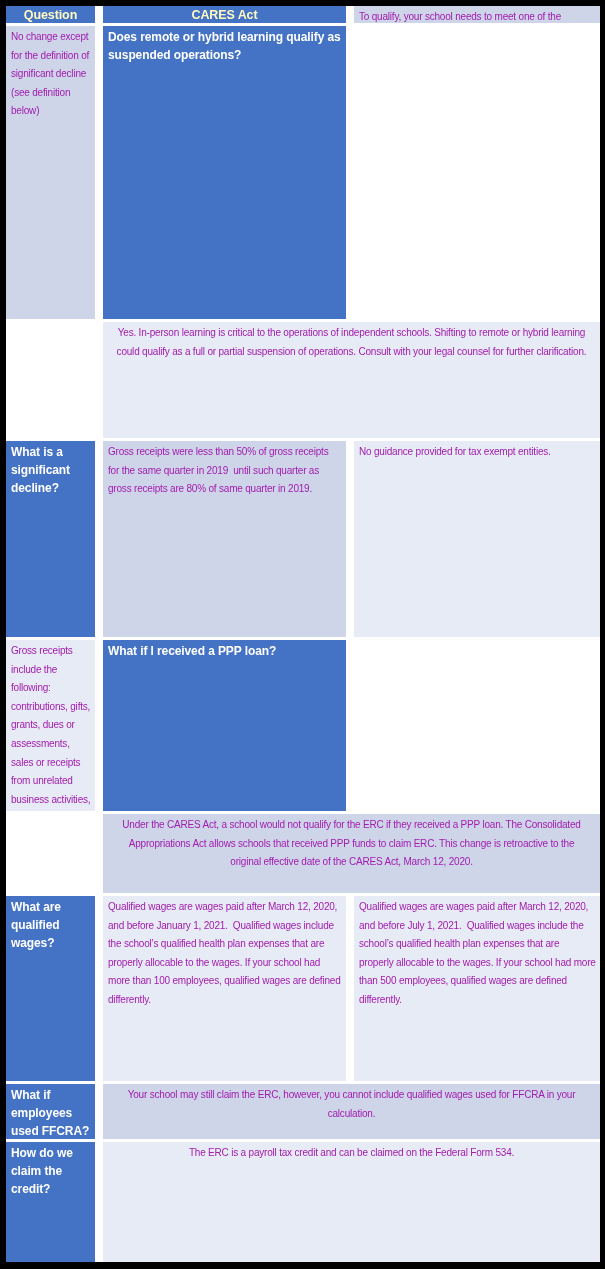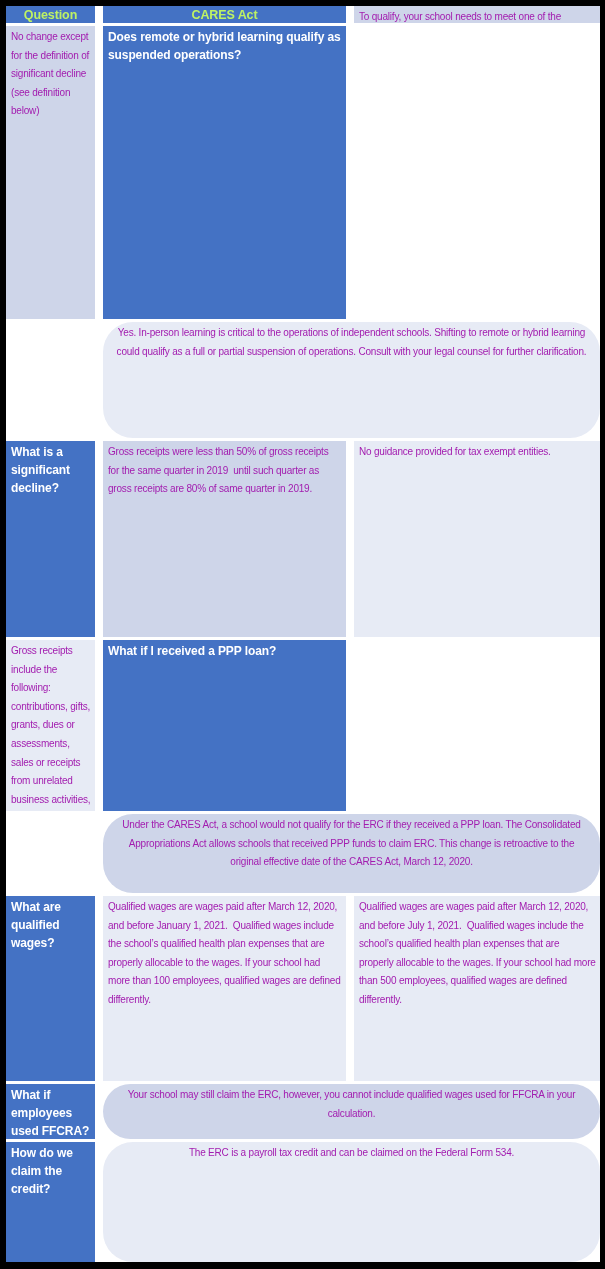--- a/index.html
+++ b/index.html
@@ -14,38 +14,38 @@
     display: grid;
     width: 594px; height: 1256px;
     box-sizing: border-box;
     background: #ffffff;
     grid-template-columns: 89px 243px 246px;
     grid-template-rows: 17px 293px 116px 196px 171px 79px 185px 55px 120px;
     gap: 3px 8px;
   }
   .cell { box-sizing: border-box; overflow: hidden; }
   .h {
-    background: #4472c4; color: #bef264;
+    background: #4472c4; color: #fef9c3;
     font-weight: bold; font-size: 12.5px; letter-spacing: -0.1px;
     display: flex; align-items: center; justify-content: center;
   }
   .q {
     background: #4472c4; color: #ffffff;
     font-weight: bold; font-size: 12px; line-height: 18px; letter-spacing: -0.1px;
     padding: 2px 4px 0 5px;
   }
   .a {
     font-size: 10px; line-height: 18.6px; letter-spacing: -0.2px;
     color: #a21caf;
     padding: 2px 4px 0 5px;
     white-space: pre-wrap;
   }
   .dark  { background: #ced5e9; }
   .light { background: #e7ebf5; }
-  .span2 { grid-column: 2 / 4; text-align: center; padding-left: 10px; padding-right: 10px; border-radius: 30px; }
+  .span2 { grid-column: 2 / 4; text-align: center; padding-left: 10px; padding-right: 10px; }
 </style>
 </head>
 <body>
 
 <div class="frame">
   <div class="tbl">
 
     <div class="cell h">Question</div>
     <div class="cell h">CARES Act</div>
 

